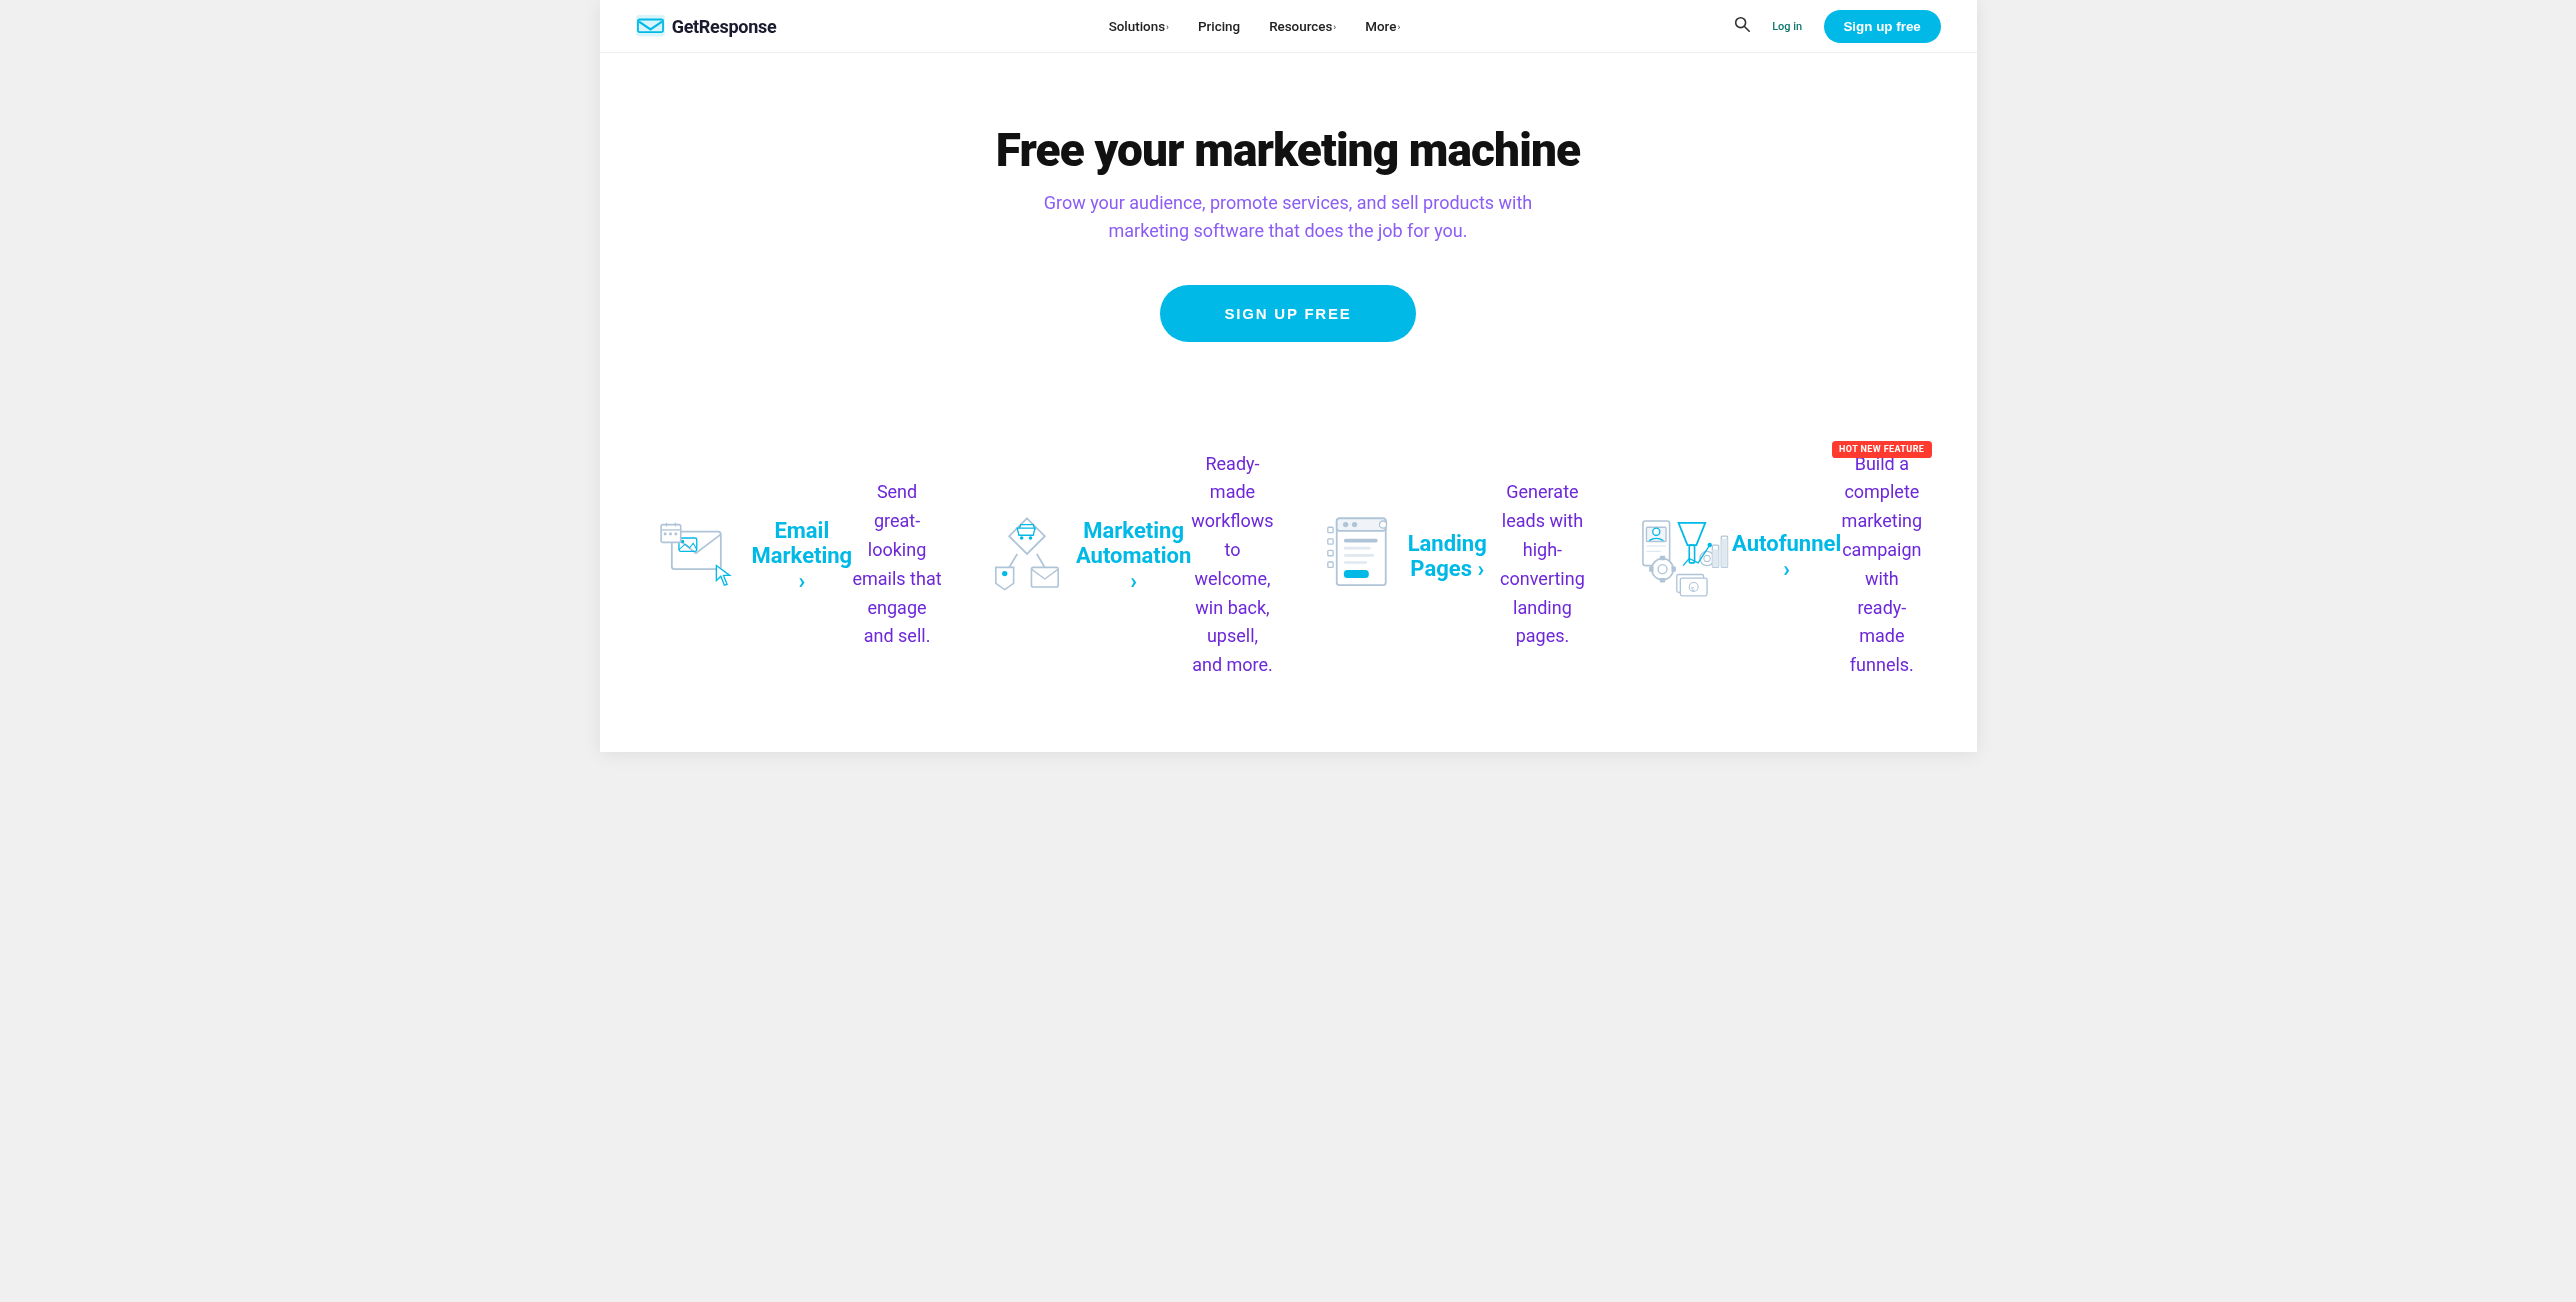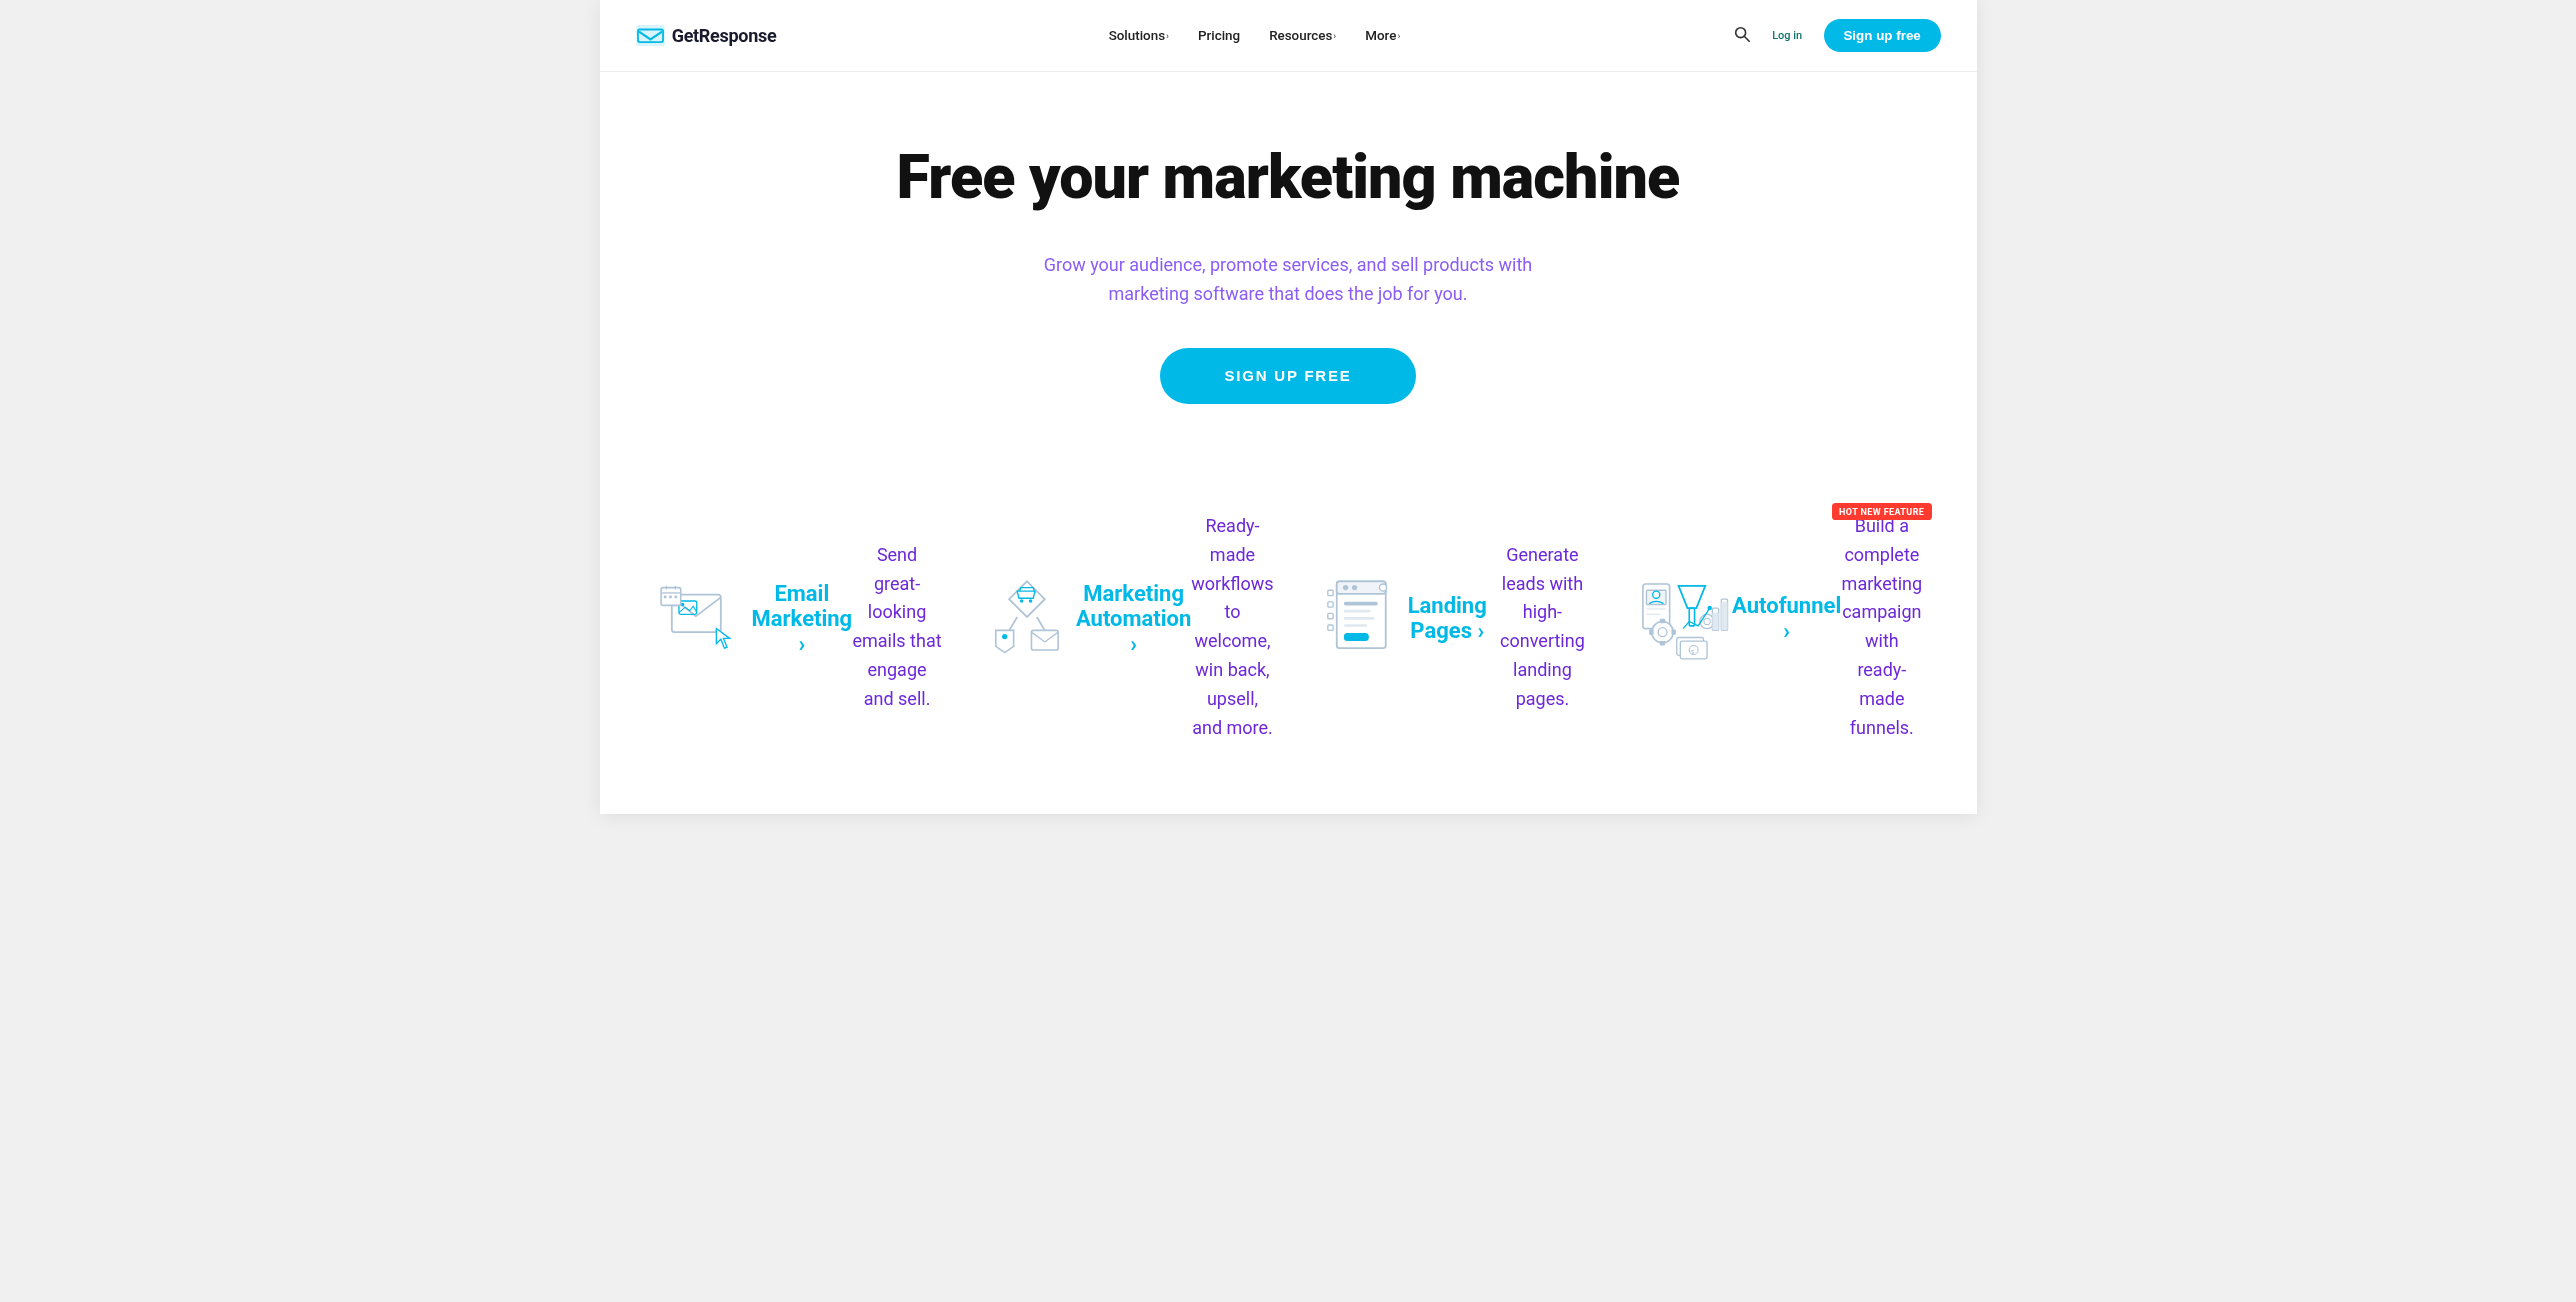--- a/index.html
+++ b/index.html
@@ -14,21 +14,21 @@
       margin: 0 auto;
       box-shadow: 0 1.8px 18px rgba(0,0,0,0.08);
     }
 
     
     header {
       display: flex;
       align-items: center;
       justify-content: space-between;
       padding: 0 36px;
-      height: 72px;
+      height: 53px;
       border-bottom: 0.9px solid #eee;
       background: #fff;
     }
     .logo-area {
       display: flex;
       align-items: center;
       gap: 7.2px;
     }
     .logo-icon {
       width: 29px;
@@ -86,25 +86,25 @@
       white-space: nowrap;
     }
 
     
     .hero {
       text-align: center;
       padding: 72px 36px 54px;
       background: #fff;
     }
     .hero-title {
-      font-size: 61px;
+      font-size: 46px;
       font-weight: 900;
       color: #111;
       line-height: 1.1;
-      margin-bottom: 40px;
+      margin-bottom: 13px;
       letter-spacing: -0.9px;
     }
     .hero-subtitle {
       font-size: 18px;
       color: #8b5cf6;
       line-height: 1.6;
       max-width: 501px;
       margin: 0 auto 39px;
     }
     .hero-cta {

